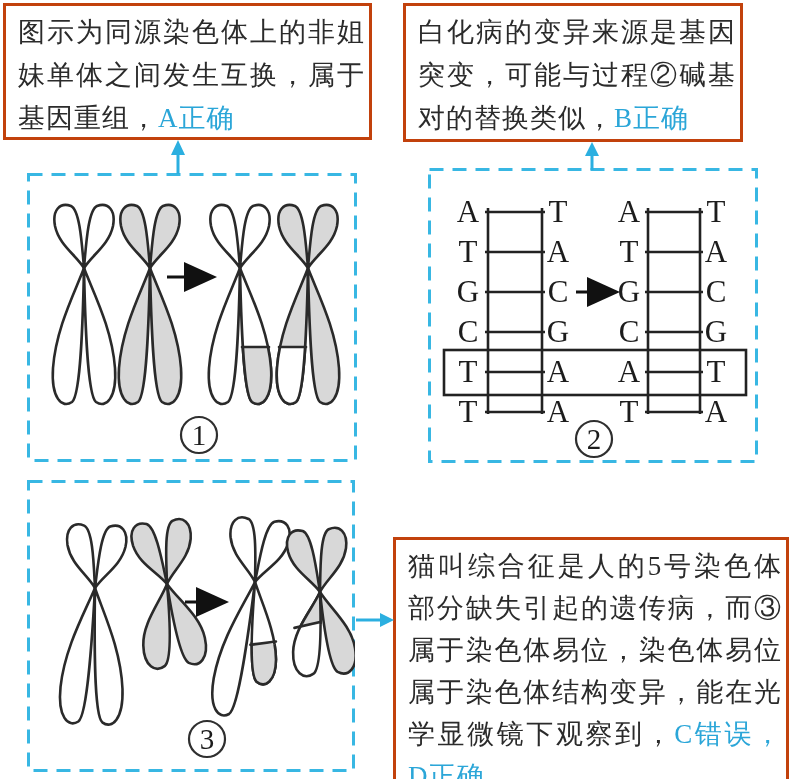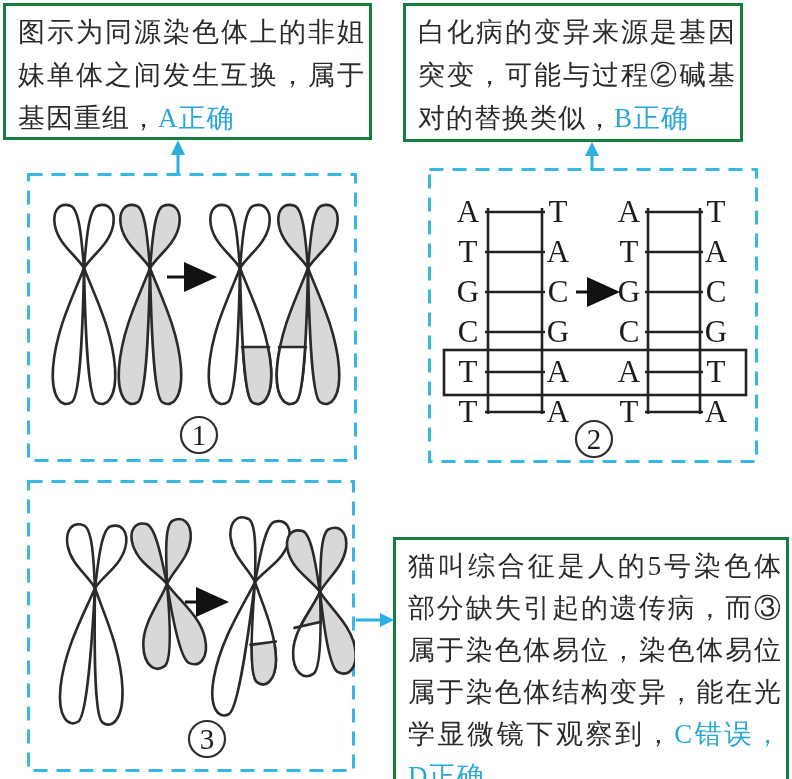--- a/index.html
+++ b/index.html
@@ -1,21 +1,21 @@
 <!DOCTYPE html>
 <html><head>
 <meta charset="utf-8">
 <style>
   html,body{margin:0;padding:0;background:#fff;}
   #stage{
     position:relative;width:792px;height:779px;background:#ffffff;overflow:hidden;
     font-family:"Liberation Serif","DejaVu Serif",serif;
   }
   .note{
-    position:absolute;box-sizing:border-box;border:3px solid #15803d;background:#fff;
+    position:absolute;box-sizing:border-box;border:3px solid #c2410c;background:#fff;
     color:#2b2b2b;font-size:27px;line-height:43px;padding:5px 4px 0 12px;
     text-align:justify;overflow:hidden;letter-spacing:1px;
   }
   .note .hl{color:#2ba6d8;}
   .panel{position:absolute;}
   .dash{fill:none;stroke:#38b7e3;stroke-width:3;stroke-dasharray:14 9;}
   .chr{stroke:#2a2a2a;stroke-width:2.6;stroke-linejoin:round;}
   .w{fill:#ffffff;}
   .g{fill:#d8d8d8;}
   .ln{stroke:#2a2a2a;stroke-width:2.6;stroke-linecap:round;}

